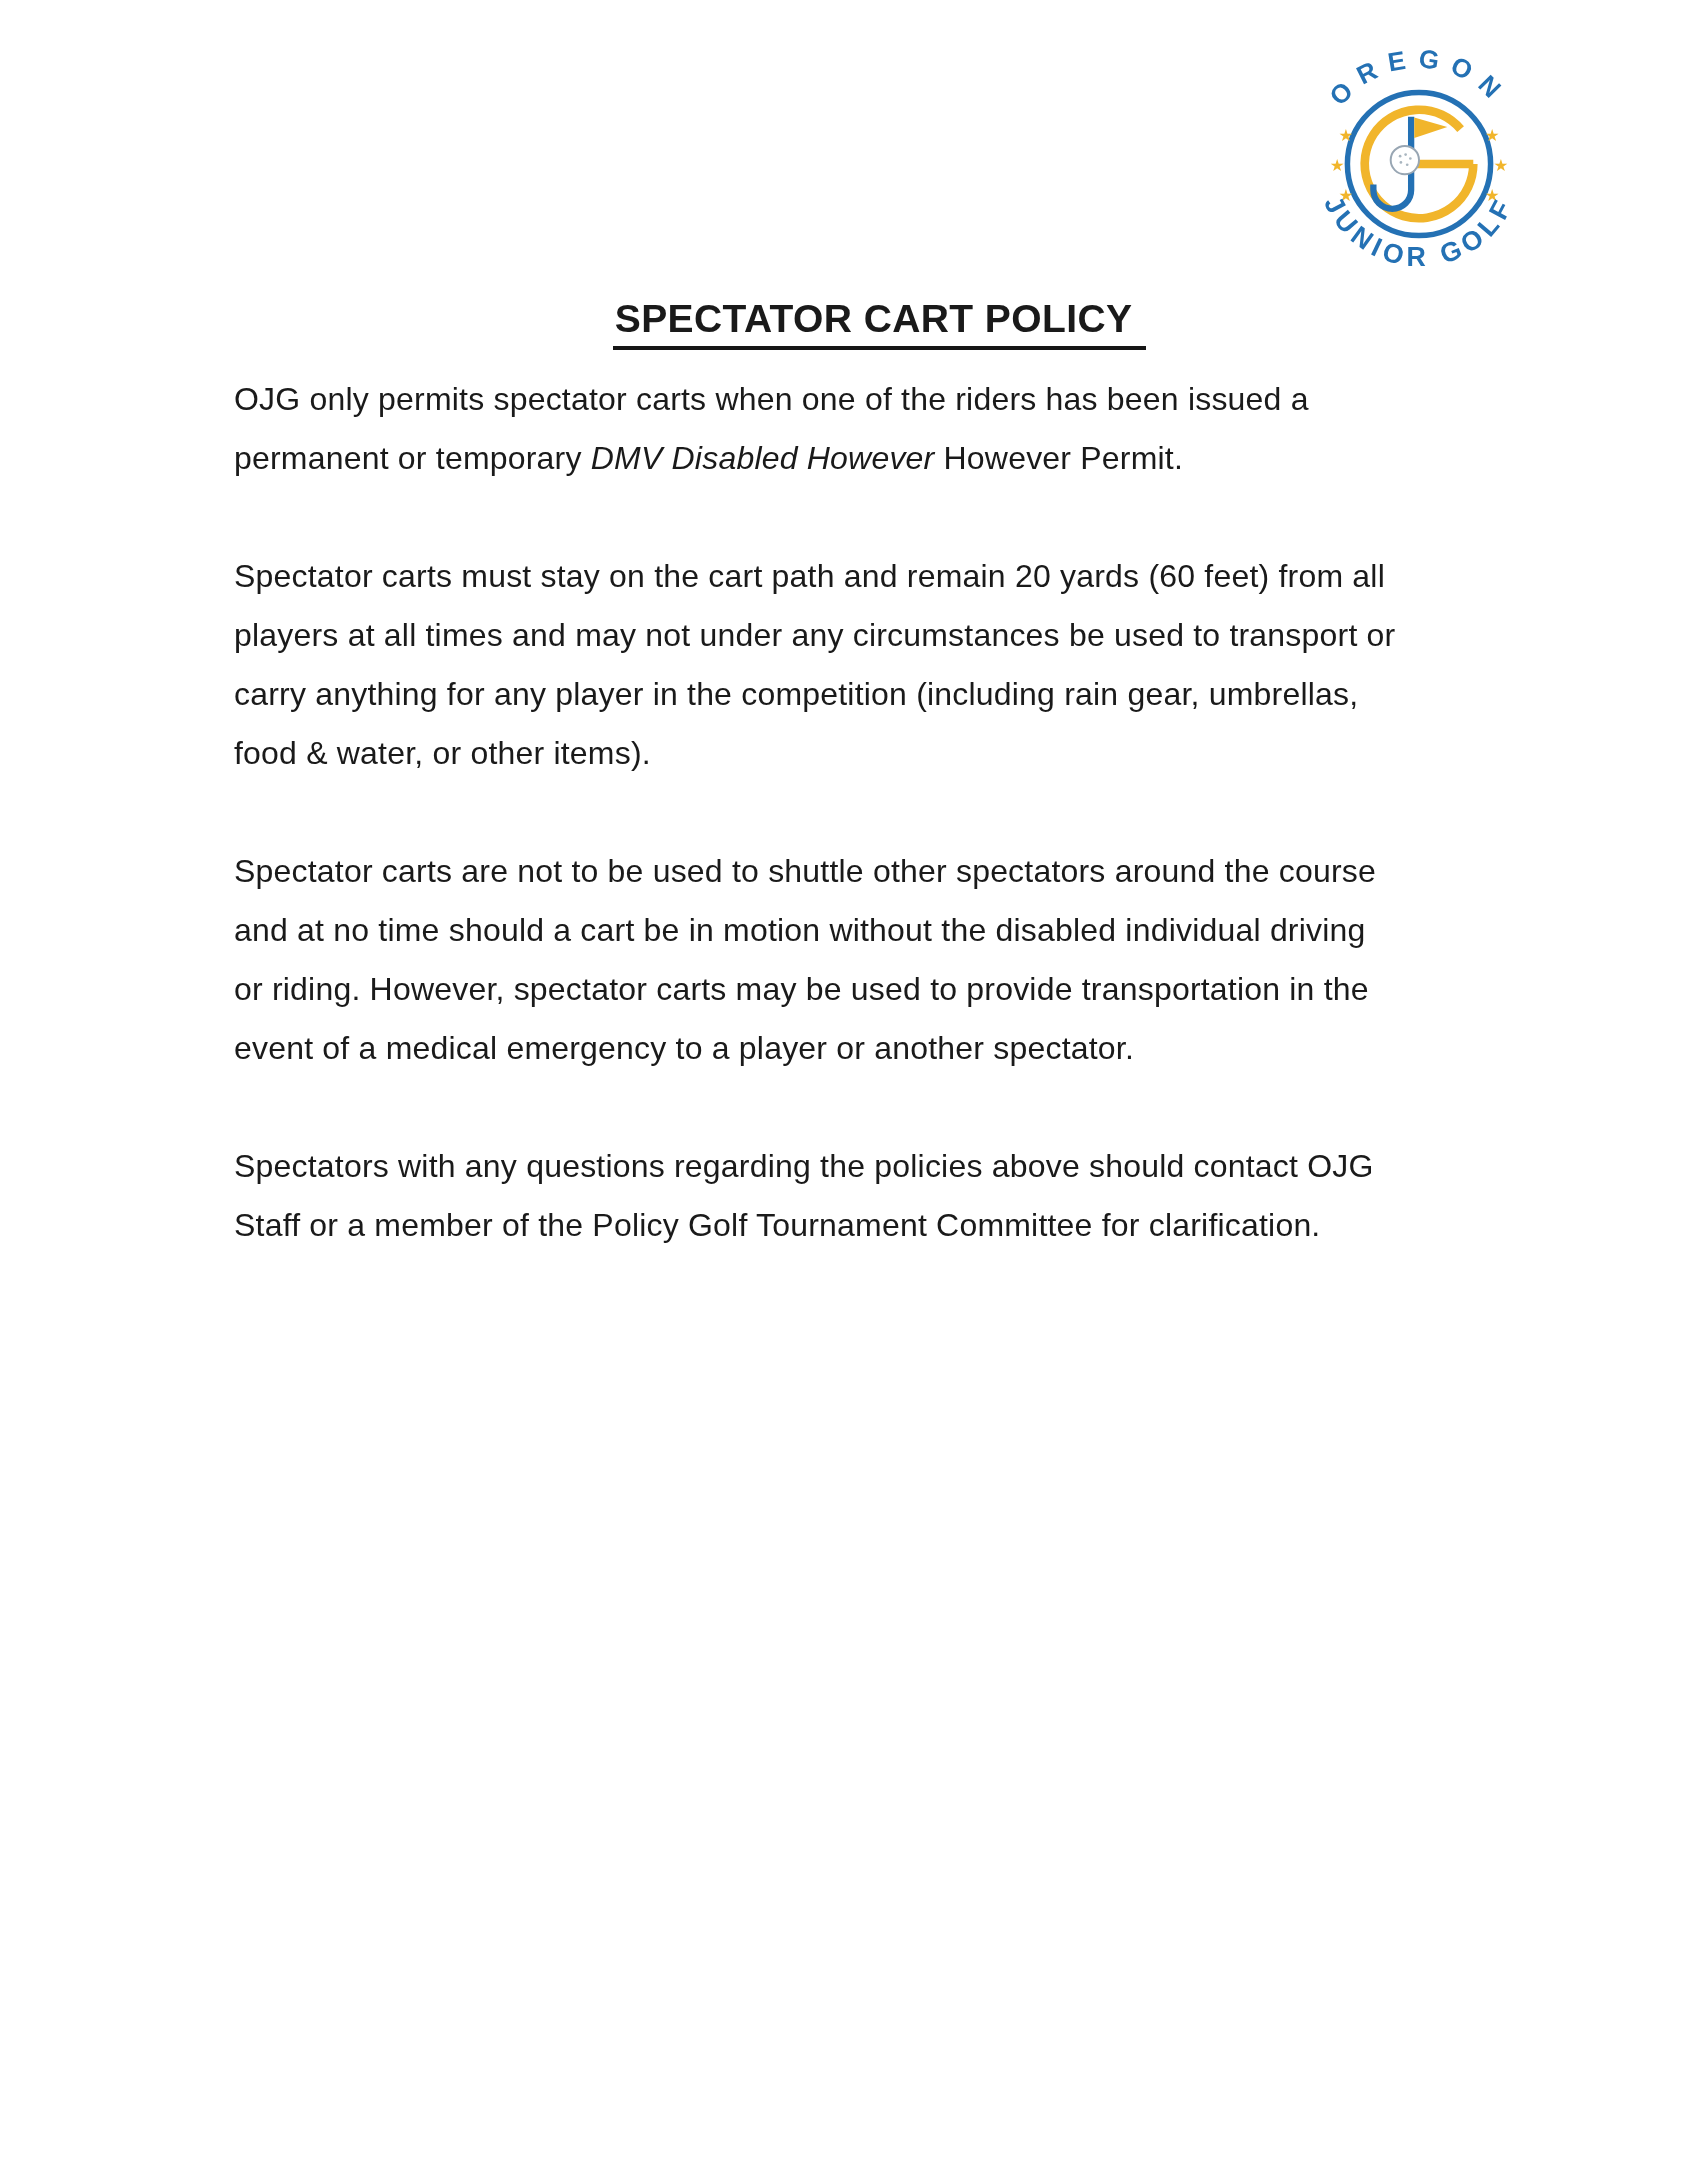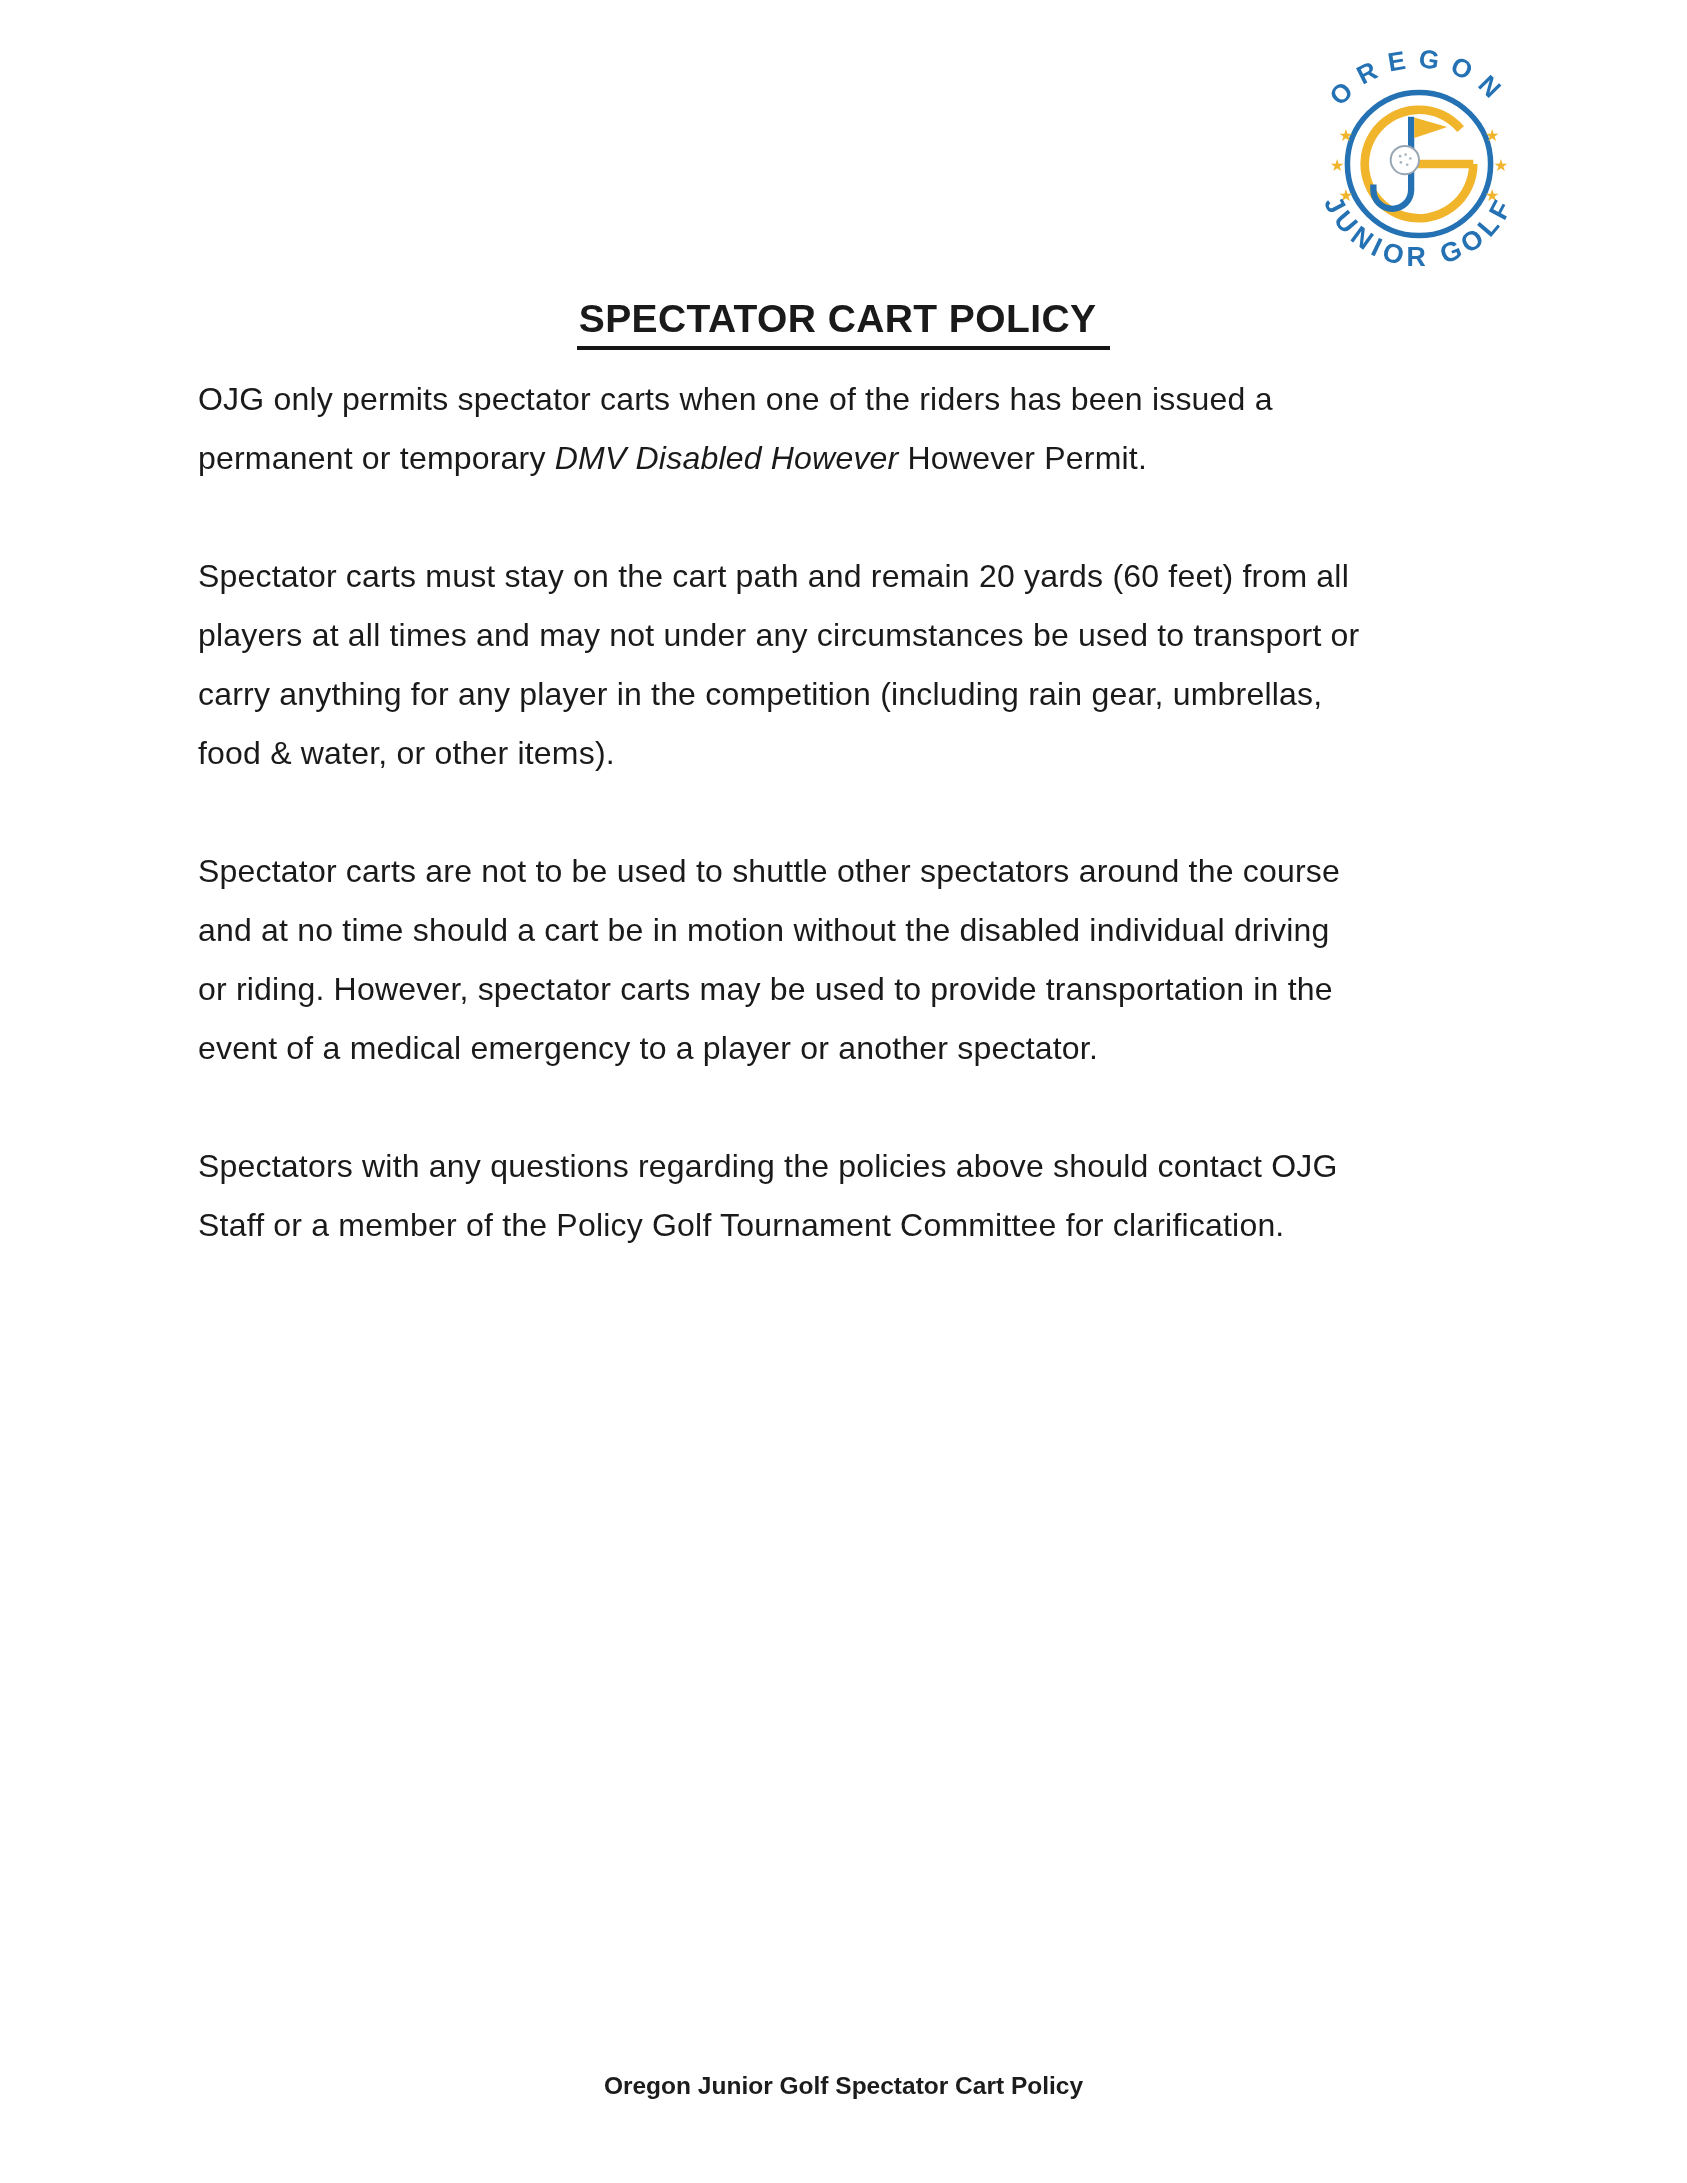--- a/index.html
+++ b/index.html
@@ -14,20 +14,21 @@
   .page { position: absolute; inset: 0; }
 
   .logo {
     position: absolute;
     left: 1301px; top: 46px;
     width: 236px; height: 236px;
   }
 
   .content {
     padding: 297px 143px 0 198px;
+    margin-left: 36px;
   }
 
   .title {
     width: 1291px;
     margin: 0 0 20px 0;
     text-align: center;
     font-size: 39px;
     line-height: 44px;
     font-weight: bold;
     letter-spacing: 0.4px;
@@ -124,16 +125,15 @@
 and at no time should a cart be in motion without the disabled individual driving
 or riding.  However, spectator carts may be used to provide transportation in the
 event of a medical emergency to a player or another spectator.</p>
 
 
     <p class="para">Spectators with any questions regarding the policies above should contact OJG
 Staff or a member of the Policy Golf Tournament Committee for clarification.</p>
 
   </div>
 
-  <div class="footer">Oregon Junior Golf Spectator Cart Policy</div>
 
 </div>
 
 
 </body></html>

